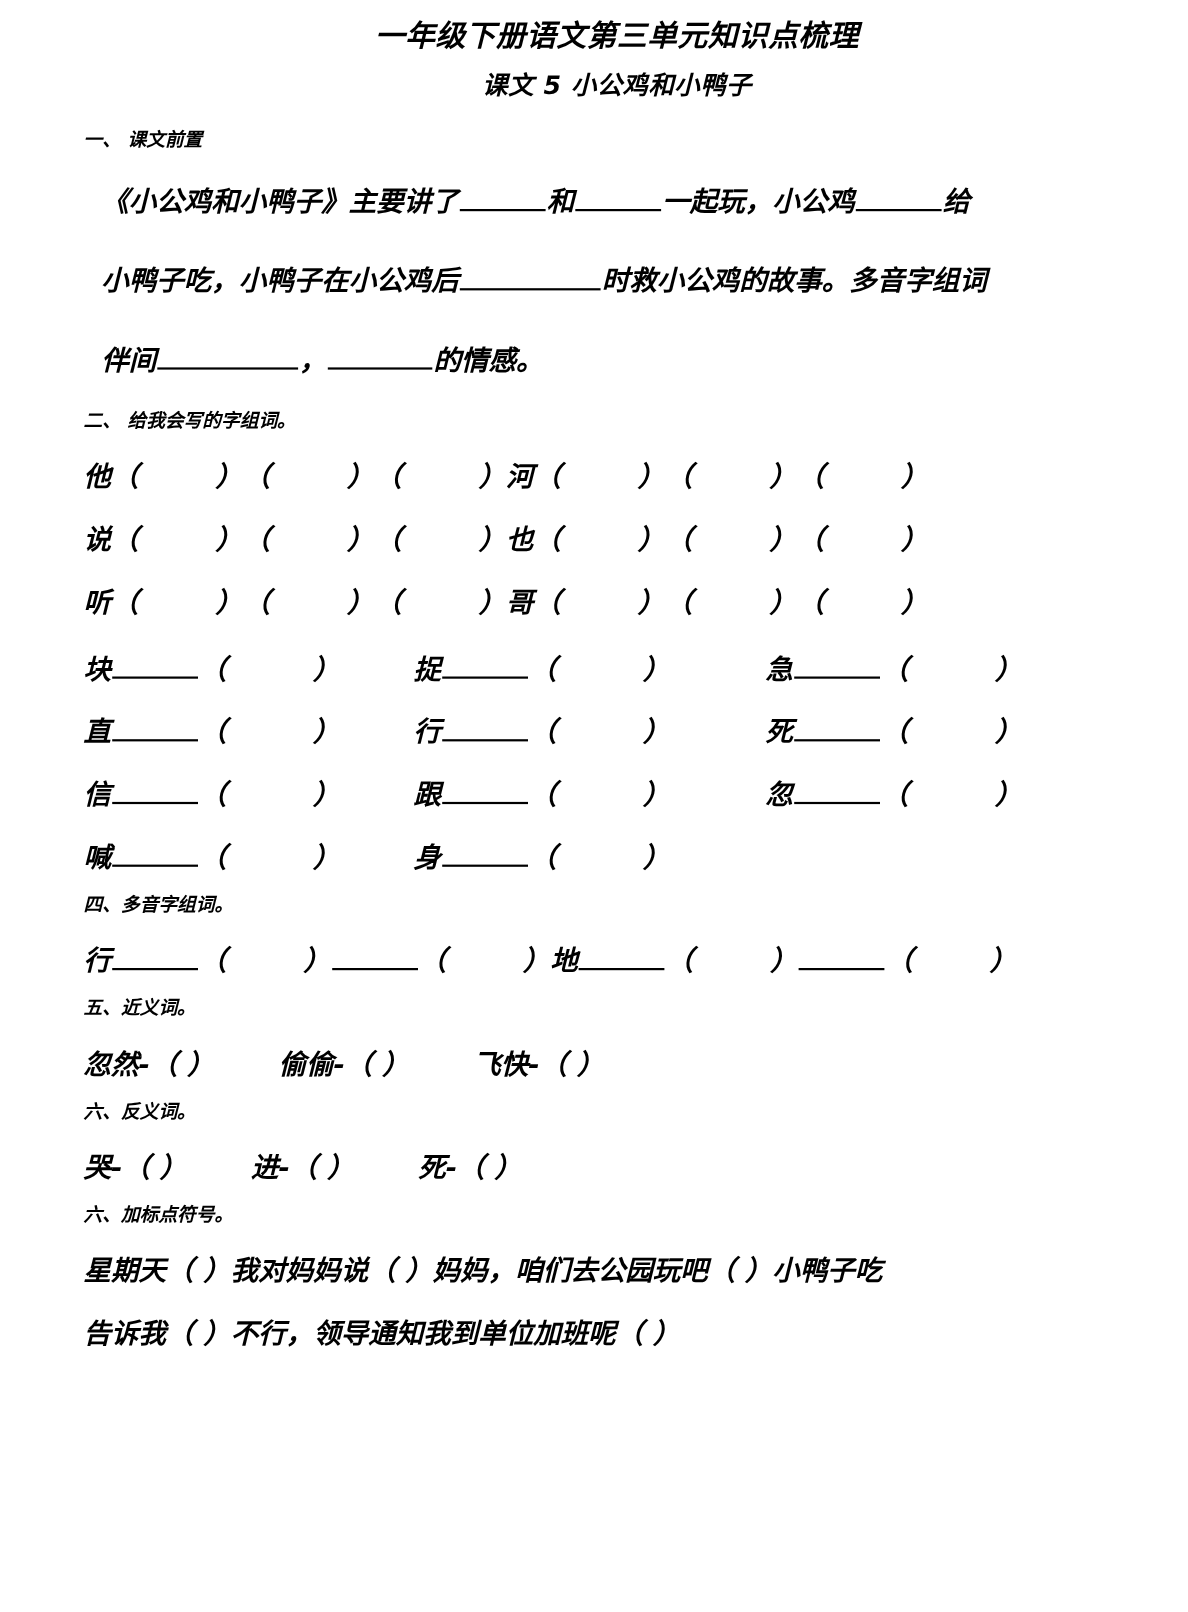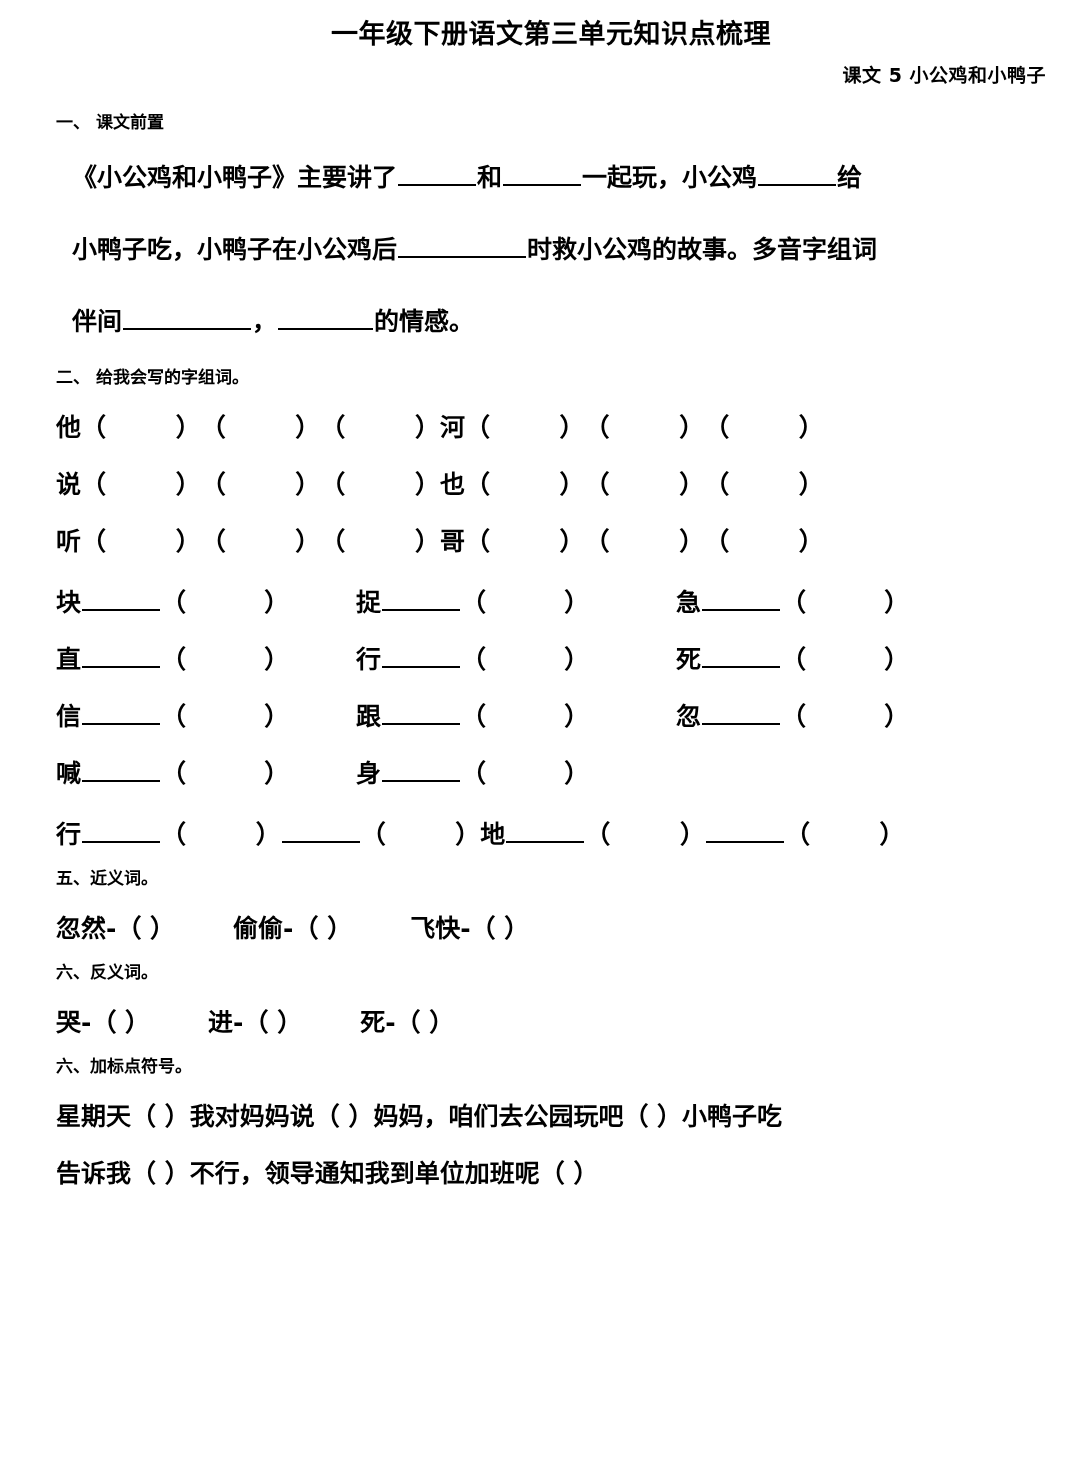--- a/index.html
+++ b/index.html
@@ -13,36 +13,37 @@
     height: 1465px;
     font-family: "DejaVu Sans", "Liberation Sans", sans-serif;
     color: #000000;
     -webkit-font-smoothing: antialiased;
   }
   .page {
     position: relative;
     width: 1080px;
     height: 1465px;
     box-sizing: border-box;
-    padding: 14px 34px 0 56px;
+    padding: 14px 34px 0 76px;
     overflow: hidden;
+    font-style: italic;
   }
 
   
   .doc-title {
     text-align: center;
     font-size: 27px;
     font-weight: 700;
     letter-spacing: 0.5px;
     line-height: 1.5;
     margin: 0 0 6px 0;
   }
   .doc-subtitle {
-    text-align: right;
-    font-size: 19px;
+    text-align: center;
+    font-size: 23px;
     font-weight: 700;
     letter-spacing: 0.5px;
     line-height: 1.5;
     margin: 0 0 22px 0;
   }
 
   
   .heading {
     font-size: 17px;
     font-weight: 700;
@@ -150,20 +151,21 @@
       <span class="cell"><span class="ch">忽</span><span class="blank b-sm"></span><span class="paren">（         ）</span></span>
     </div>
 
     <div class="row g3">
       <span class="cell"><span class="ch">喊</span><span class="blank b-sm"></span><span class="paren">（         ）</span></span>
       <span class="cell"><span class="ch">身</span><span class="blank b-sm"></span><span class="paren">（         ）</span></span>
       <span class="cell"></span>
     </div>
   </div>
 
+  <div class="heading tight">四、多音字组词。</div>
 
   <div class="block">
     <div class="row"><span class="ch">行</span><span class="blank b-sm"></span><span class="paren">（        ）</span><span class="blank b-sm"></span><span class="paren">（        ）</span><span class="ch">地</span><span class="blank b-sm"></span><span class="paren">（        ）</span><span class="blank b-sm"></span><span class="paren">（        ）</span></div>
   </div>
 
   <div class="heading tight">五、近义词。</div>
 
   <div class="block">
     <div class="row wordrow"><span class="item">忽然-（        ）</span><span class="item">偷偷-（        ）</span><span class="item">飞快-（        ）</span></div>
   </div>

